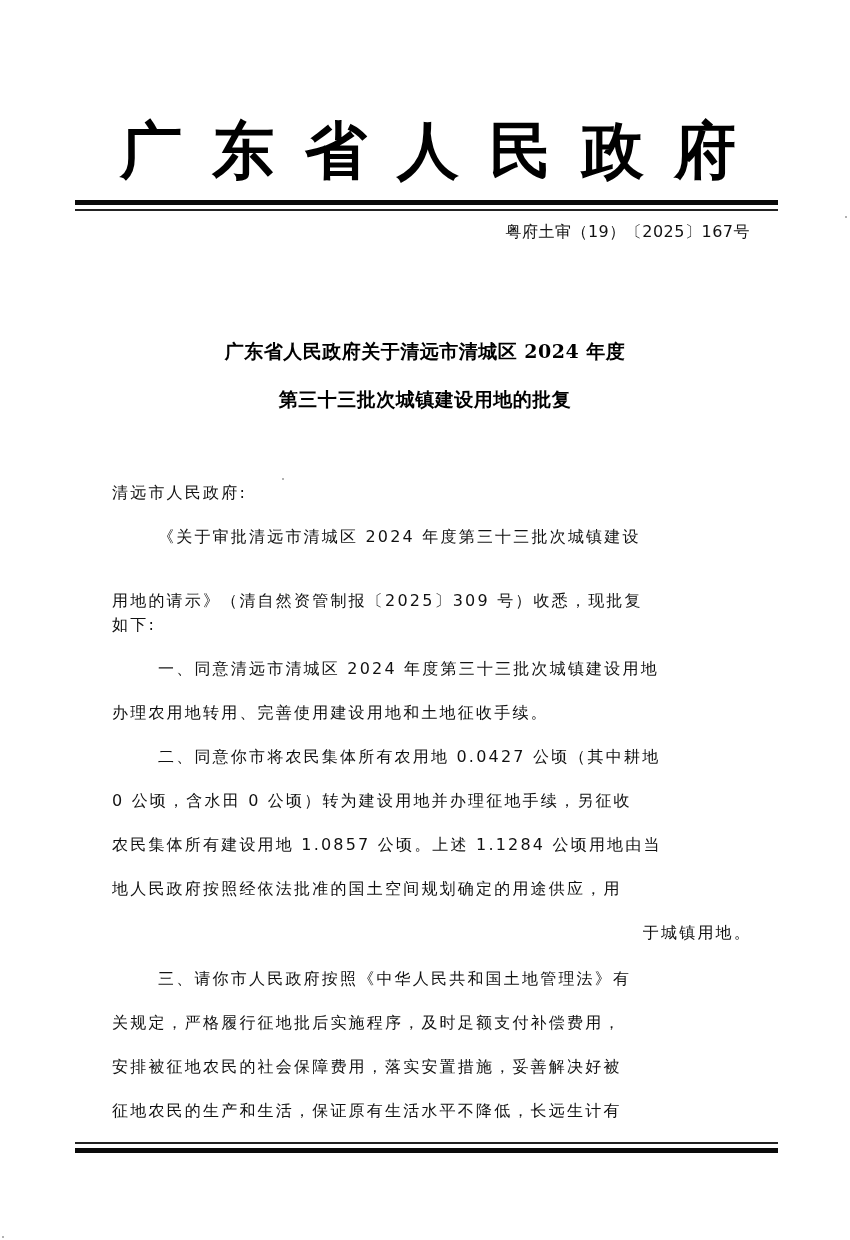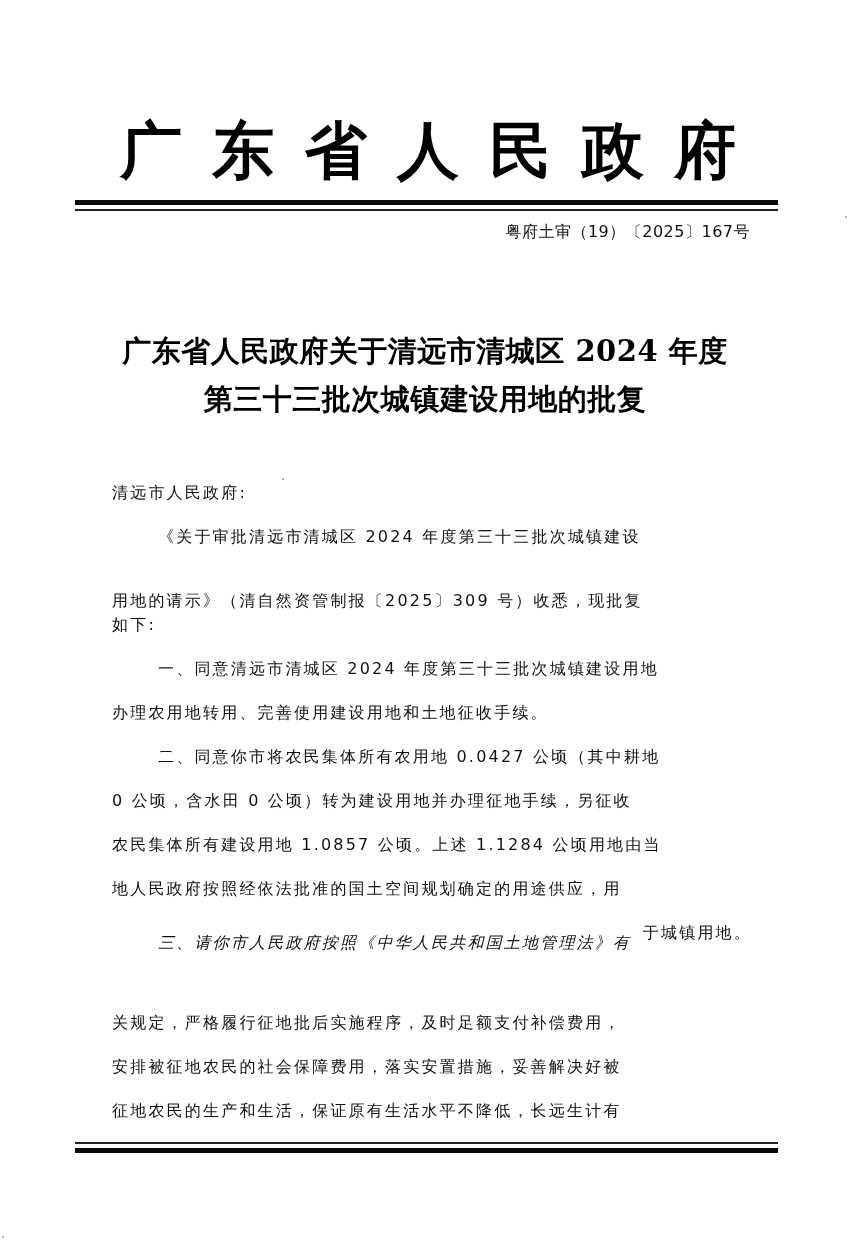--- a/index.html
+++ b/index.html
@@ -65,21 +65,21 @@
       white-space: pre;
       letter-spacing: 0.5px;
     }
     .title {
       position: absolute;
       left: 60px;
       width: 730px;
       text-align: center;
       font-family: "DejaVu Serif", "Liberation Serif", serif;
       font-weight: bold;
-      font-size: 29px;
+      font-size: 19px;
       line-height: 48px;
       color: #000;
       letter-spacing: 0.5px;
     }
     .title.t1 { top: 327px; }
     .title.t2 { top: 375px; }
     .body-line {
       position: absolute;
       left: 112px;
       width: 640px;
@@ -129,21 +129,21 @@
 
   <div class="body-line indent" style="top:654px;">一、同意清远市清城区 2024 年度第三十三批次城镇建设用地</div>
   <div class="body-line" style="top:698px;">办理农用地转用、完善使用建设用地和土地征收手续。</div>
 
   <div class="body-line indent" style="top:742px;">二、同意你市将农民集体所有农用地 0.0427 公顷（其中耕地</div>
   <div class="body-line" style="top:786px;">0 公顷，含水田 0 公顷）转为建设用地并办理征地手续，另征收</div>
   <div class="body-line" style="top:830px;">农民集体所有建设用地 1.0857 公顷。上述 1.1284 公顷用地由当</div>
   <div class="body-line" style="top:874px;">地人民政府按照经依法批准的国土空间规划确定的用途供应，用</div>
   <div class="body-line" style="top:918px;text-align:right;">于城镇用地。</div>
 
-  <div class="body-line indent" style="top:928px;font-style:italic;">三、请你市人民政府按照《中华人民共和国土地管理法》有</div>
+  <div class="body-line indent" style="top:964px;">三、请你市人民政府按照《中华人民共和国土地管理法》有</div>
   <div class="body-line" style="top:1008px;">关规定，严格履行征地批后实施程序，及时足额支付补偿费用，</div>
   <div class="body-line" style="top:1096px;">征地农民的生产和生活，保证原有生活水平不降低，长远生计有</div>
   <div class="body-line" style="top:1052px;">安排被征地农民的社会保障费用，落实安置措施，妥善解决好被</div>
 
   <div class="rule-thin" style="top:1142px;"></div>
   <div class="rule-thick" style="top:1148px;"></div>
 
   <div class="speck" style="left:282px; top:478px;"></div>
   <div class="speck" style="left:845px; top:216px;"></div>
   <div class="speck" style="left:2px; top:1236px;"></div>

